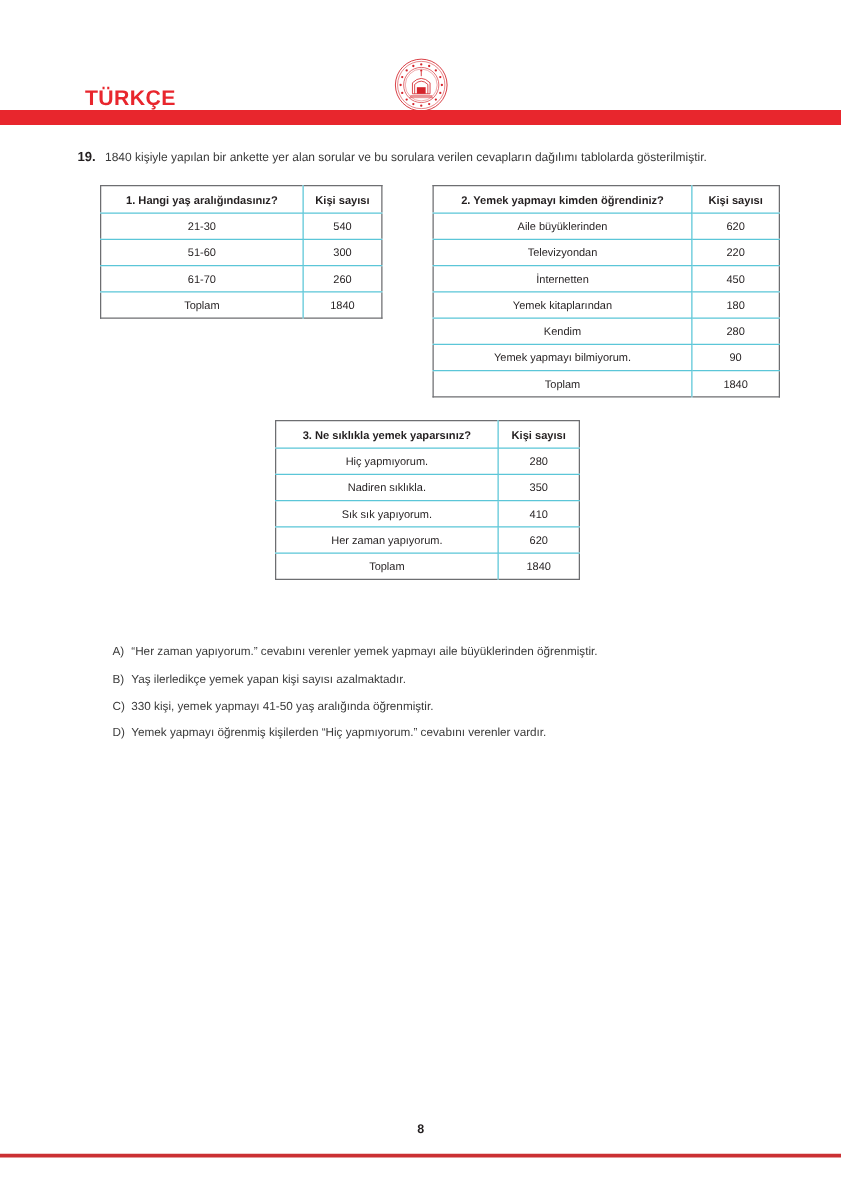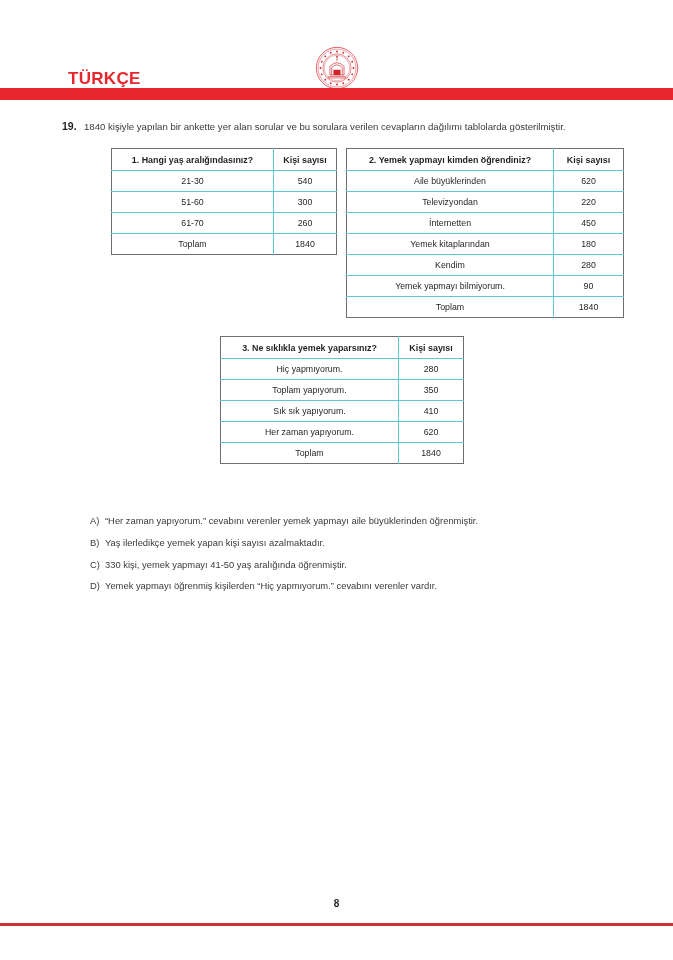--- a/index.html
+++ b/index.html
@@ -121,21 +121,21 @@
   .survey-table tbody td.c-label {
     border-left: none;
   }
   .survey-table tbody td.c-value {
     border-right: none;
   }
   .survey-table tbody tr:last-child td {
     border-bottom: none;
   }
 
-  #table-1 { left: 111px; top: 0; width: 225px; }
+  #table-1 { left: 80px; top: 0; width: 225px; }
   #table-1 col.col-label { width: 162px; }
   #table-1 col.col-value { width: 63px; }
 
   #table-2 { left: 346px; top: 0; width: 277px; }
   #table-2 col.col-label { width: 207px; }
   #table-2 col.col-value { width: 70px; }
 
   .table-3-wrap {
     position: relative;
     height: 156px;
@@ -344,21 +344,21 @@
           <th class="hdr-left">3. Ne sıklıkla yemek yaparsınız?</th>
           <th class="hdr-right">Kişi sayısı</th>
         </tr>
       </thead>
       <tbody>
         <tr>
           <td class="c-label">Hiç yapmıyorum.</td>
           <td class="c-value">280</td>
         </tr>
         <tr>
-          <td class="c-label">Toplam yapıyorum.</td>
+          <td class="c-label">Nadiren sıklıkla.</td>
           <td class="c-value">350</td>
         </tr>
         <tr>
           <td class="c-label">Sık sık yapıyorum.</td>
           <td class="c-value">410</td>
         </tr>
         <tr>
           <td class="c-label">Her zaman yapıyorum.</td>
           <td class="c-value">620</td>
         </tr>

